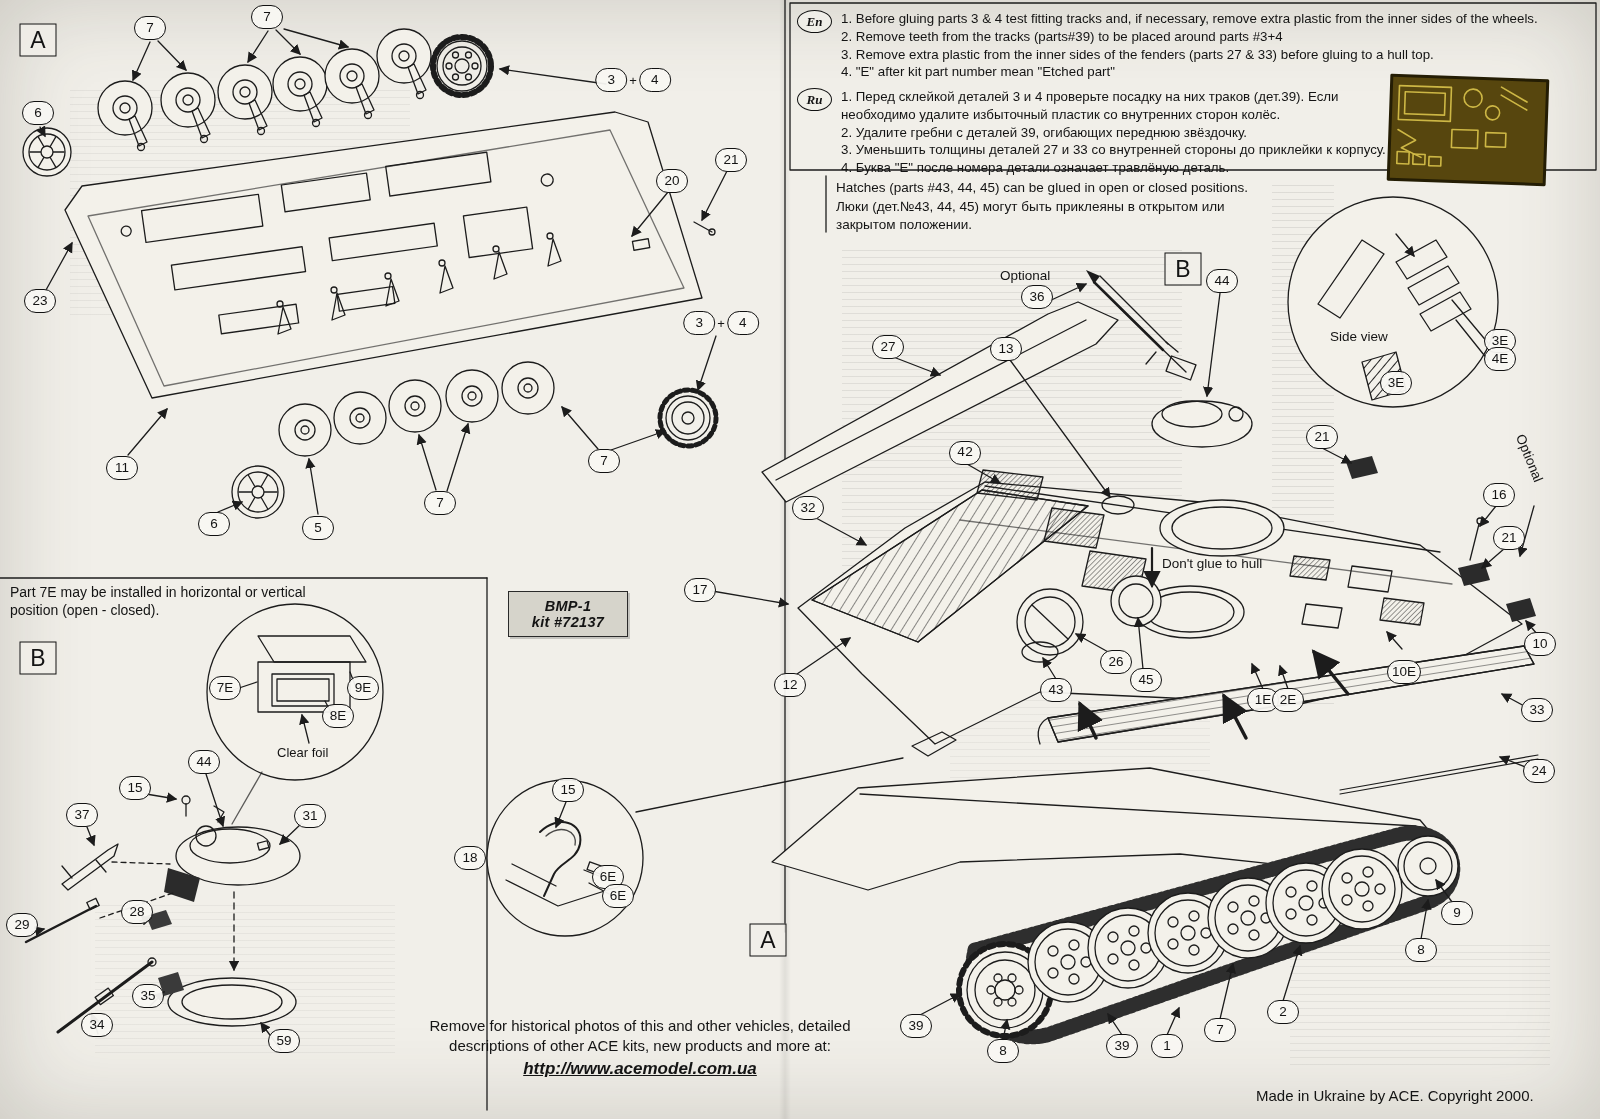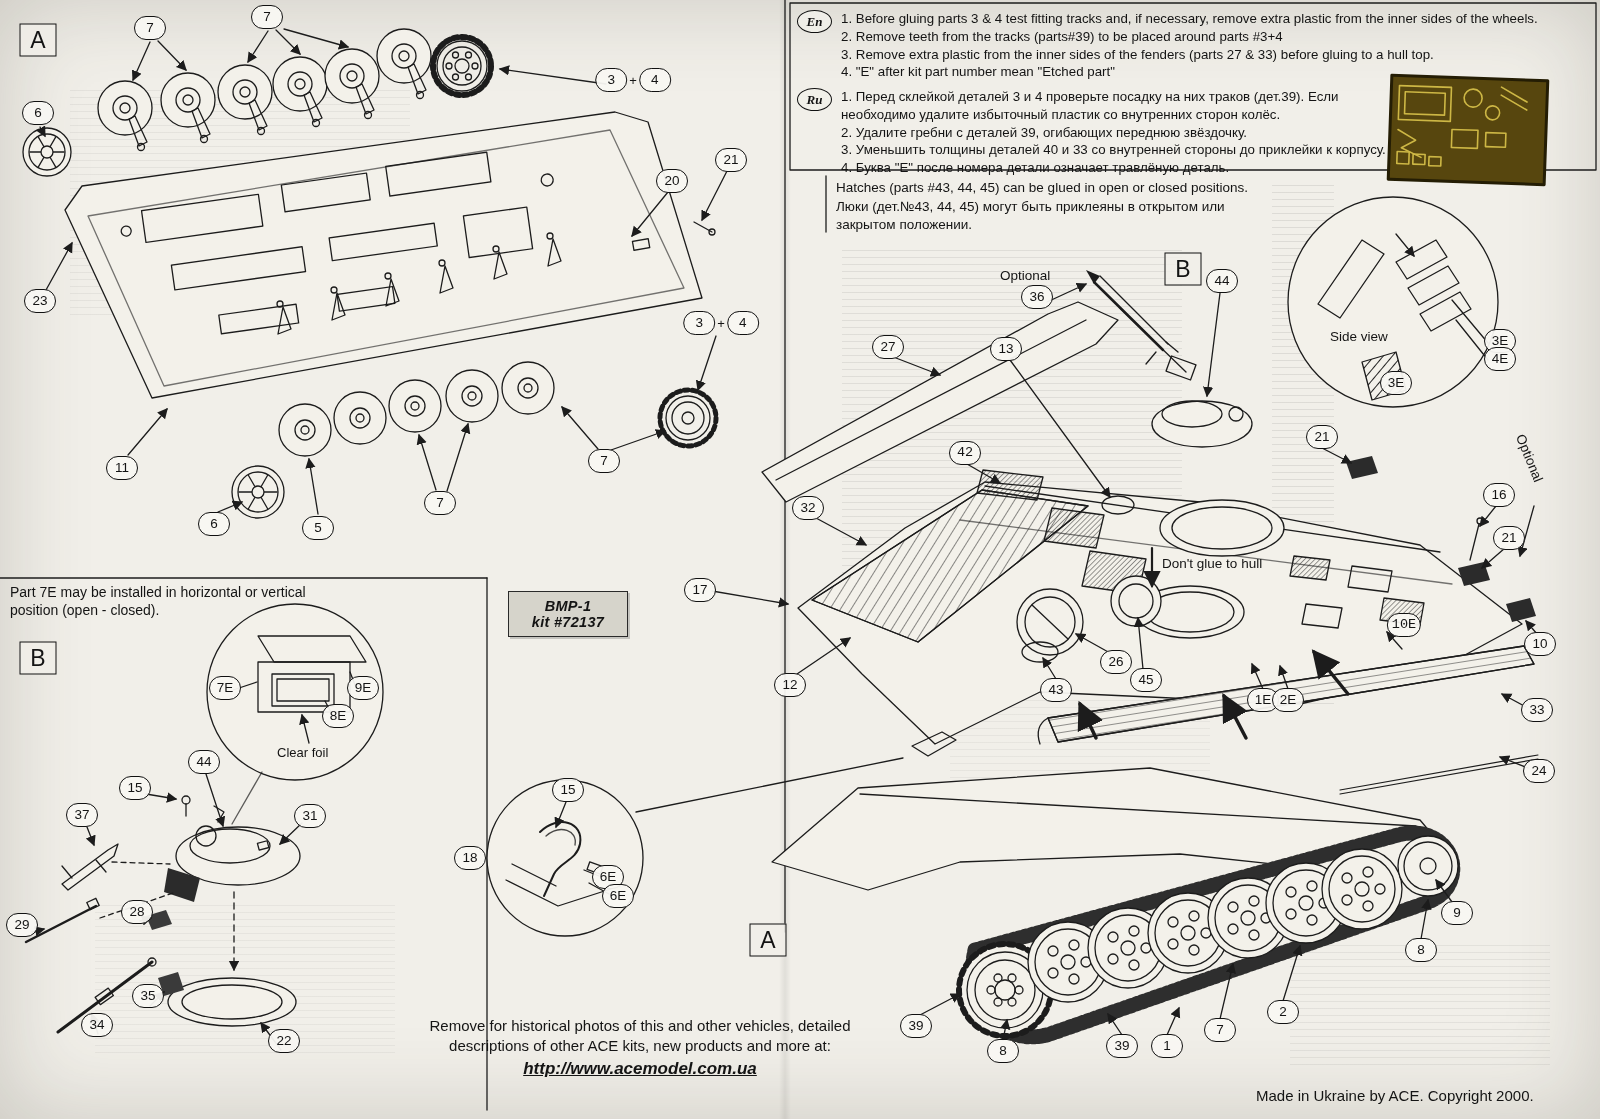--- a/index.html
+++ b/index.html
@@ -508,21 +508,21 @@
         <div>3. Remove extra plastic from the inner sides of the fenders (parts 27 &amp; 33) before gluing to a hull top.</div>
         <div>4. "E" after kit part number mean "Etched part"</div>
       </div>
   </div>
 
   <div class="instr" style="top:88px;">
     <div class="badge">Ru</div>
     <div class="items" style="width:565px;">
         <div>1. Перед склейкой деталей 3 и 4 проверьте посадку на них траков (дет.39). Если необходимо удалите избыточный пластик со внутренних сторон колёс.</div>
         <div>2. Удалите гребни с деталей 39, огибающих переднюю звёздочку.</div>
-        <div>3. Уменьшить толщины деталей 40 и 33 со внутренней стороны до приклейки к корпусу.</div>
+        <div>3. Уменьшить толщины деталей 27 и 33 со внутренней стороны до приклейки к корпусу.</div>
         <div>4. Буква "Е" после номера детали означает травлёную деталь.</div>
       </div>
   </div>
 
   <div class="note hatches">
     <div>Hatches (parts #43, 44, 45) can be glued in open or closed positions.</div>
     <div>Люки (дет.№43, 44, 45) могут быть приклеяны в открытом или закрытом положении.</div>
   </div>
 
   <div class="note leftnote">Part 7E may be installed in horizontal or vertical position (open - closed).</div>
@@ -616,21 +616,21 @@
       <div class="callout" style="left: 137px; top: 912px;">
         <span class="c">28</span>
       </div>
       <div class="callout" style="left: 148px; top: 996px;">
         <span class="c">35</span>
       </div>
       <div class="callout" style="left: 97px; top: 1025px;">
         <span class="c">34</span>
       </div>
       <div class="callout" style="left: 284px; top: 1041px;">
-        <span class="c">22</span>
+        <span class="c">59</span>
       </div>
       <div class="callout" style="left: 568px; top: 790px;">
         <span class="c">15</span>
       </div>
       <div class="callout" style="left: 470px; top: 858px;">
         <span class="c">18</span>
       </div>
       <div class="callout" style="left: 608px; top: 877px;">
         <span class="c">6E</span>
       </div>
@@ -678,21 +678,21 @@
       </div>
       <div class="callout" style="left: 1146px; top: 680px;">
         <span class="c">45</span>
       </div>
       <div class="callout" style="left: 1263px; top: 700px;">
         <span class="c">1E</span>
       </div>
       <div class="callout" style="left: 1288px; top: 700px;">
         <span class="c">2E</span>
       </div>
-      <div class="callout" style="left: 1404px; top: 625px; font-family: Liberation Mono, monospace;">
+      <div class="callout" style="left: 1404px; top: 672px;">
         <span class="c">10E</span>
       </div>
       <div class="callout" style="left: 1540px; top: 644px;">
         <span class="c">10</span>
       </div>
       <div class="callout" style="left: 1537px; top: 710px;">
         <span class="c">33</span>
       </div>
       <div class="callout" style="left: 1539px; top: 771px;">
         <span class="c">24</span>

